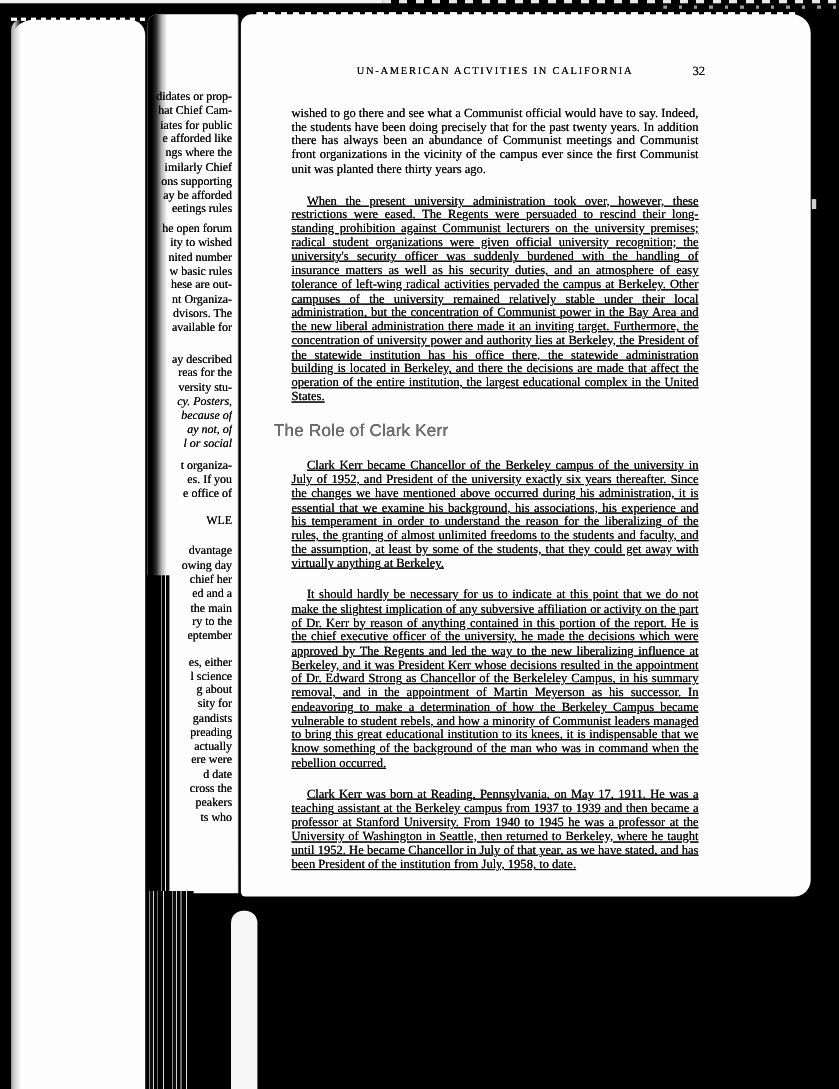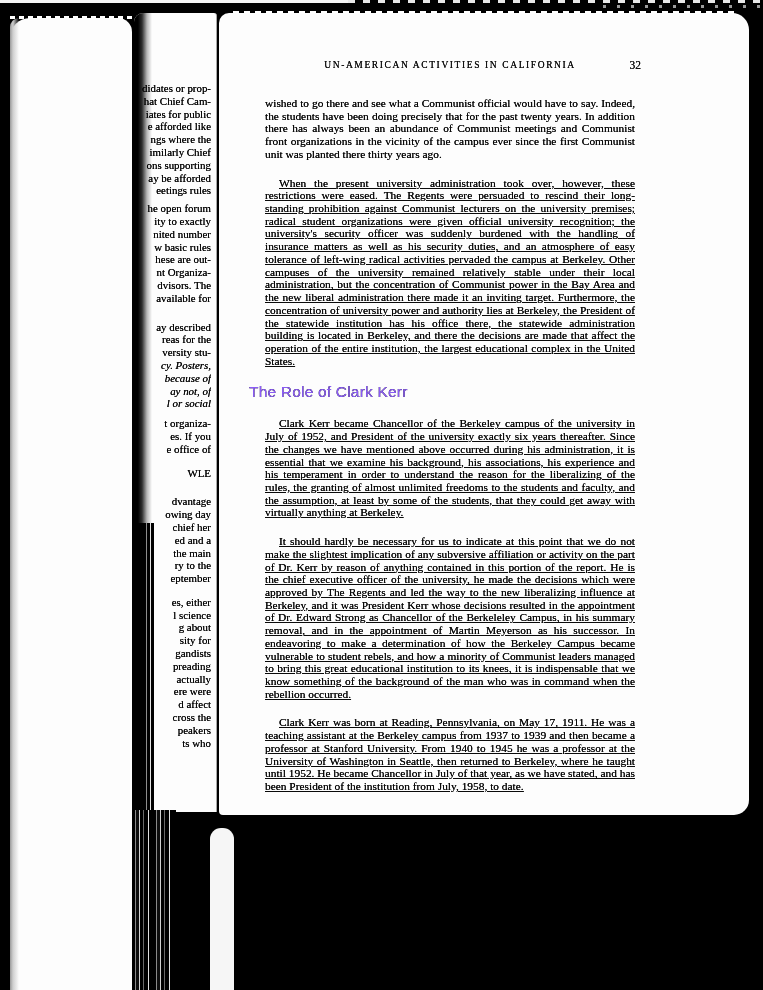--- a/index.html
+++ b/index.html
@@ -61,21 +61,20 @@
   }
   .frag-line { }
   .frag-line.italic { font-style: italic; }
   .frag-gap { }
 
   
   .main-page {
     left: 219px; top: 13px; width: 518px; height: 802px;
     background: #fdfdfd;
     border-radius: 10px 17px 15px 4px;
-    padding-left: 12px;
   }
   .main-page::before {
     content: ""; position: absolute; left: 14px; top: -2px; right: 10px; height: 3px;
     background: repeating-linear-gradient(90deg, #fff 0 6px, transparent 6px 11px);
   }
   .running-head {
     position: absolute; left: 30px; top: 47px; width: 402px; height: 16px;
     text-align: center;
     font-size: 9.5px; letter-spacing: 1.6px;
     color: #111;
@@ -94,21 +93,21 @@
     text-shadow: 0 0 0.35px #000;
   }
   .text-block p { margin: 16px; }
   .text-block p.indent { text-indent: 14px; text-decoration: underline; }
   .section-heading {
     font-family: "Liberation Sans", "DejaVu Sans", sans-serif;
     font-weight: 400;
     font-size: 15.5px; line-height: 18px;
     letter-spacing: 0.2px;
     margin: 9px 0 7px 0;
-    color: #8b5cf6;
+    color: #737373;
     text-align: left; text-indent: 0;
     text-shadow: 0 0 0.3px #000;
   }
 
   
   .spine-striations {
     left: 133px; top: 810px; width: 43px; height: 180px;
     background: repeating-linear-gradient(90deg, #000 0 2px, #8a8a8a 2px 3px, #0d0d0d 3px 6px, #d2d2d2 6px 7px, #000 7px 10px, #6a6a6a 10px 11px, #000 11px 15px, #e0e0e0 15px 16px, #000 16px 21px);
   }
   .bottom-strip {
@@ -138,21 +137,21 @@
       <div class="frag-line">hat Chief Cam-</div>
       <div class="frag-line">iates for public</div>
       <div class="frag-line">e afforded like</div>
       <div class="frag-line">ngs where the</div>
       <div class="frag-line">imilarly Chief</div>
       <div class="frag-line">ons supporting</div>
       <div class="frag-line">ay be afforded</div>
       <div class="frag-line">eetings rules</div>
       <div class="frag-gap" style="height: 5px;"></div>
       <div class="frag-line">he open forum</div>
-      <div class="frag-line">ity to exactly</div>
+      <div class="frag-line">ity to wished</div>
       <div class="frag-line">nited number</div>
       <div class="frag-line">w basic rules</div>
       <div class="frag-line">hese are out-</div>
       <div class="frag-line">nt Organiza-</div>
       <div class="frag-line">dvisors. The</div>
       <div class="frag-line">available for</div>
       <div class="frag-gap" style="height: 16px;"></div>
       <div class="frag-line">ay described</div>
       <div class="frag-line">reas for the</div>
       <div class="frag-line">versity stu-</div>
@@ -176,21 +175,21 @@
       <div class="frag-line">eptember</div>
       <div class="frag-gap" style="height: 11px;"></div>
       <div class="frag-line">es, either</div>
       <div class="frag-line">l science</div>
       <div class="frag-line">g about</div>
       <div class="frag-line">sity for</div>
       <div class="frag-line">gandists</div>
       <div class="frag-line">preading</div>
       <div class="frag-line">actually</div>
       <div class="frag-line">ere were</div>
-      <div class="frag-line">d affect</div>
+      <div class="frag-line">d date</div>
       <div class="frag-line">cross the</div>
       <div class="frag-line">peakers</div>
       <div class="frag-line">ts who</div>
     </div>
   <div class="artifact frag-shadow"></div>
   <div class="artifact frag-band-stripes"></div>
 </div>
 
 <div class="artifact main-page">
   <div class="running-head">

